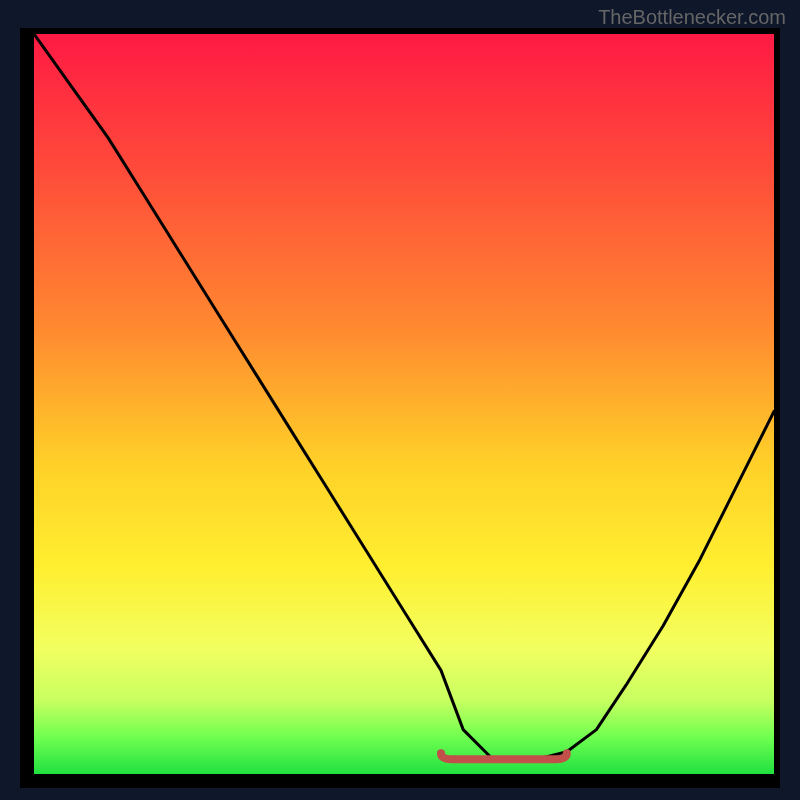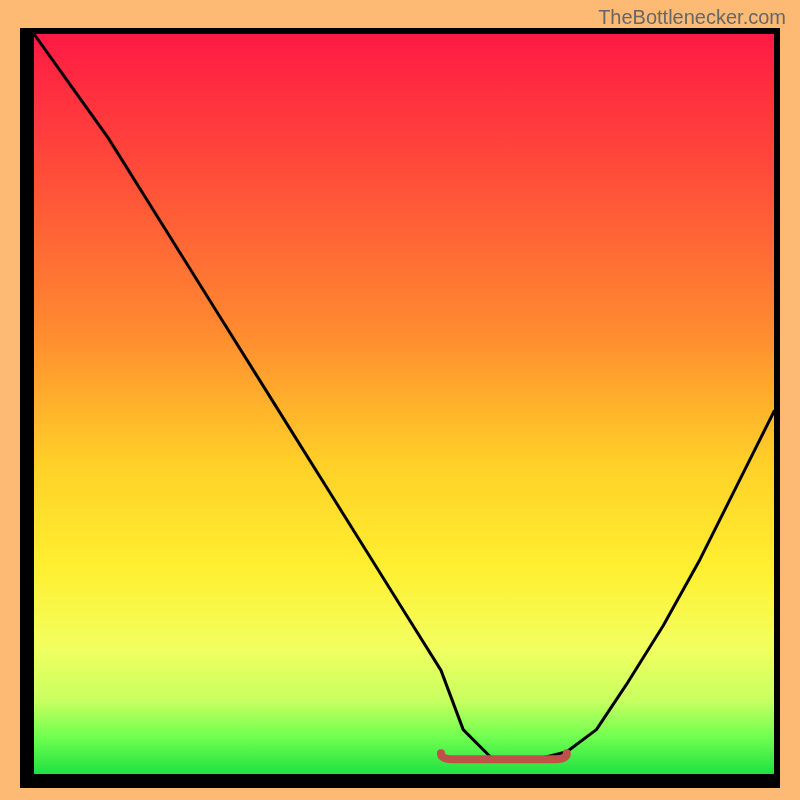--- a/index.html
+++ b/index.html
@@ -5,21 +5,21 @@
   body {
     margin: 0;
     padding: 0;
     background: #fff;
     font-family: Arial, Helvetica, sans-serif;
   }
   .canvas {
     position: relative;
     width: 800px;
     height: 800px;
-    background: #fdba74;
+    background: #0f172a;
   }
   .attribution {
     position: absolute;
     top: 6px;
     right: 14px;
     font-size: 20px;
     color: #666;
     font-weight: 400;
   }
   .plot-frame {

